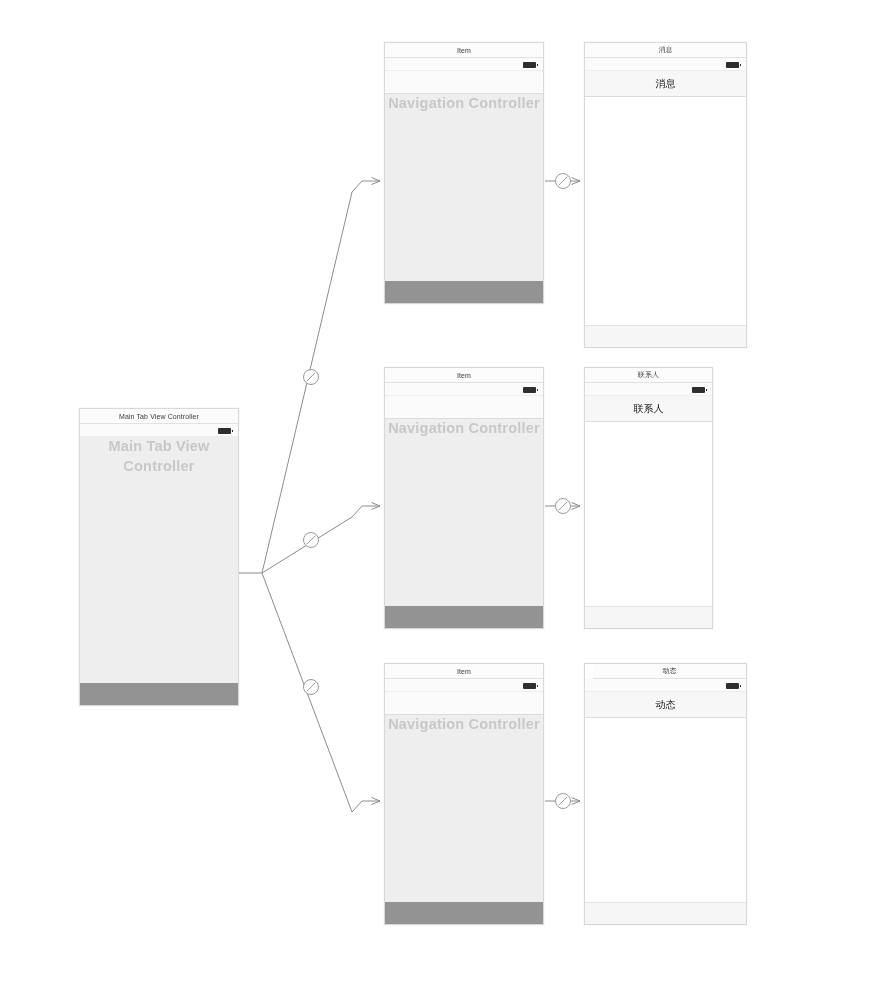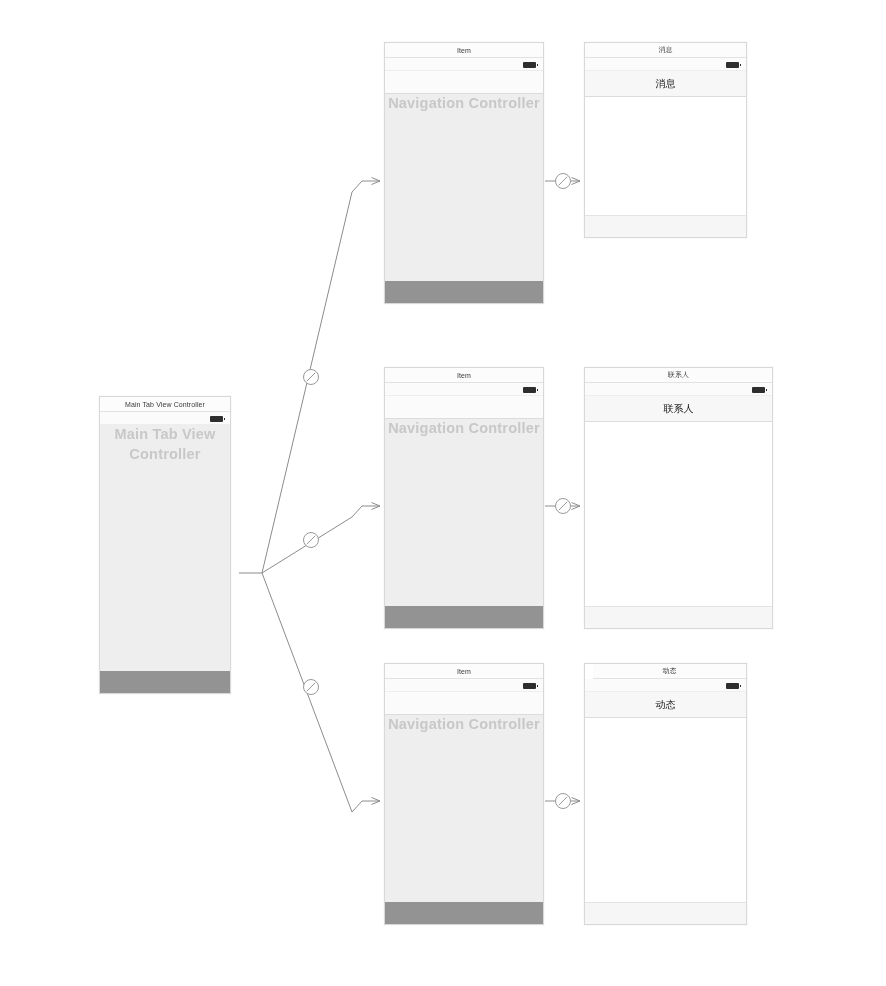--- a/index.html
+++ b/index.html
@@ -192,21 +192,21 @@
         <circle r="7.5" fill="#ffffff" stroke="#9a9a9a" stroke-width="1"></circle>
         <line x1="-4.2" y1="4.2" x2="4.2" y2="-4.2" stroke="#9a9a9a" stroke-width="1"></line>
       </g>
       <g transform="translate(563,801)">
         <circle r="7.5" fill="#ffffff" stroke="#9a9a9a" stroke-width="1"></circle>
         <line x1="-4.2" y1="4.2" x2="4.2" y2="-4.2" stroke="#9a9a9a" stroke-width="1"></line>
       </g>
     </g>
   </svg>
 
-  <div class="scene" style="left:79px; top:396px; width:132px; height:298px;margin-left:20px;">
+  <div class="scene" style="left:79px; top:408px; width:160px; height:298px;">
     <div class="scene-titlebar">Main Tab View Controller</div>
     <div class="scene-body">
       <div class="statusbar">
         <div class="battery"></div>
       </div>
       <div class="content gray">
         <div class="placeholder-label">
           <div>Main Tab View</div>
           <div>Controller</div>
         </div>
@@ -222,21 +222,21 @@
         <div class="battery"></div>
       </div>
       <div style="height:22px; background:#fbfbfb; border-bottom:1px solid #dcdcdc; flex:0 0 auto;"></div>
       <div class="content gray">
         <div class="placeholder-label">Navigation Controller</div>
       </div>
       <div class="tabbar"></div>
     </div>
   </div>
 
-  <div class="scene" style="left:584px; top:42px; width:163px; height:196px;">
+  <div class="scene" style="left:584px; top:42px; width:163px; height:306px;">
     <div class="scene-titlebar">消息</div>
     <div class="scene-body">
       <div class="statusbar">
         <div class="battery"></div>
       </div>
       <div class="navbar">消息</div>
       <div class="content white"></div>
       <div class="toolbar-light"></div>
     </div>
   </div>
@@ -248,21 +248,21 @@
         <div class="battery"></div>
       </div>
       <div style="height:22px; background:#fbfbfb; border-bottom:1px solid #dcdcdc; flex:0 0 auto;"></div>
       <div class="content gray">
         <div class="placeholder-label">Navigation Controller</div>
       </div>
       <div class="tabbar"></div>
     </div>
   </div>
 
-  <div class="scene" style="left:584px; top:367px; width:189px; height:262px;">
+  <div class="scene" style="left:584px; top:367px; width:129px; height:262px;">
     <div class="scene-titlebar">联系人</div>
     <div class="scene-body">
       <div class="statusbar">
         <div class="battery"></div>
       </div>
       <div class="navbar">联系人</div>
       <div class="content white"></div>
       <div class="toolbar-light"></div>
     </div>
   </div>

